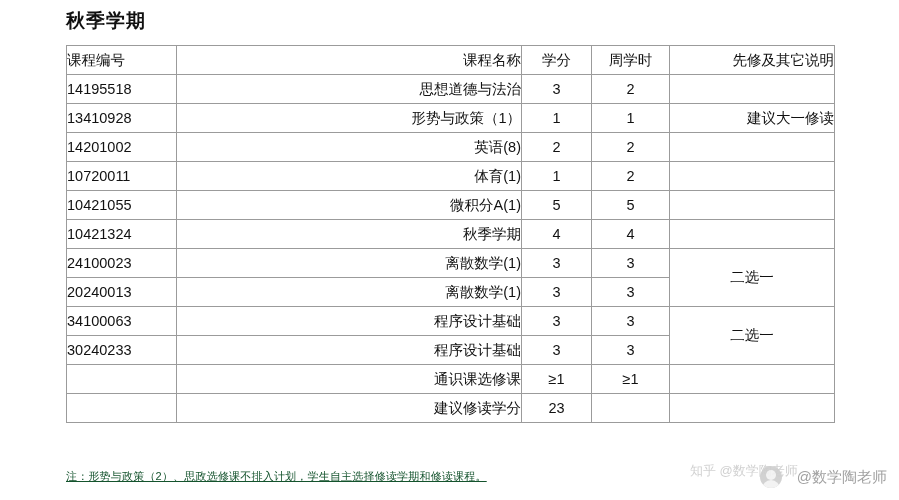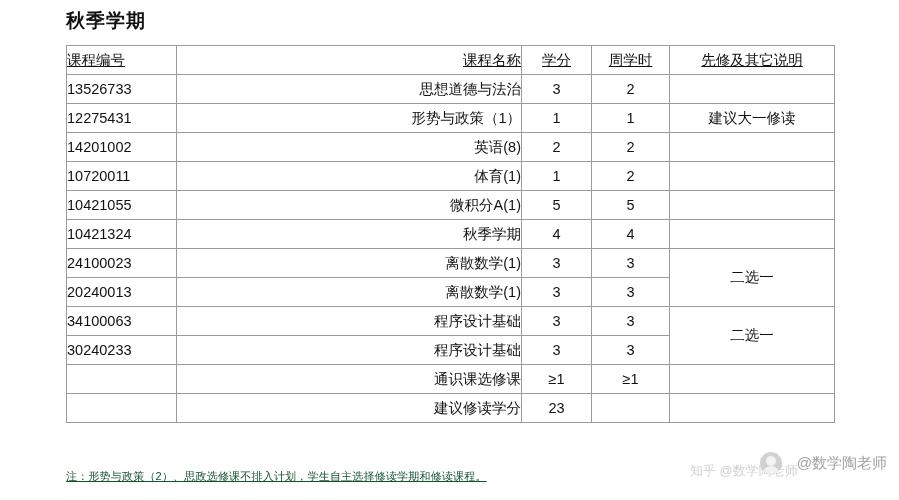--- a/index.html
+++ b/index.html
@@ -64,26 +64,25 @@
   td.name, th.name {
     text-align: right;
     padding-left: 12px;
   }
   td.credit, th.credit,
   td.hours, th.hours {
     text-align: center;
     margin-top: 15px;
   }
   td.note, th.note {
-    text-align: center;
+    text-align: right;
     padding-left: 12px;
   }
   thead td {
     height: 31px;
-    text-decoration: underline;
   }
   td.note-span {
     text-align: center;
     padding-left: 12px;
     vertical-align: middle;
   }
   td.empty {
     
   }
   .footnote {
@@ -92,21 +91,21 @@
     top: 469px;
     font-size: 11px;
     color: #14532d;
     letter-spacing: 0.2px;
     text-decoration: underline;
   }
   
   .watermark {
     position: absolute;
     right: 12px;
-    bottom: 26px;
+    bottom: 12px;
     display: flex;
     align-items: center;
     gap: 15px;
     opacity: 0.92;
   }
   .watermark .wm-logo {
     width: 22px;
     height: 22px;
     border-radius: 50%;
     background: #cfcfcf;
@@ -169,28 +168,28 @@
       <tr>
         <td class="code">课程编号</td>
         <td class="name">课程名称</td>
         <td class="credit">学分</td>
         <td class="hours">周学时</td>
         <td class="note">先修及其它说明</td>
       </tr>
     </thead>
     <tbody>
       <tr>
-        <td class="code">13526733</td>
+        <td class="code">14195518</td>
         <td class="name">思想道德与法治</td>
         <td class="credit">3</td>
         <td class="hours">2</td>
         <td class="note"></td>
       </tr>
       <tr>
-        <td class="code">12275431</td>
+        <td class="code">13410928</td>
         <td class="name">形势与政策（1）</td>
         <td class="credit">1</td>
         <td class="hours">1</td>
         <td class="note">建议大一修读</td>
       </tr>
       <tr>
         <td class="code">14201002</td>
         <td class="name">英语(8)</td>
         <td class="credit">2</td>
         <td class="hours">2</td>

